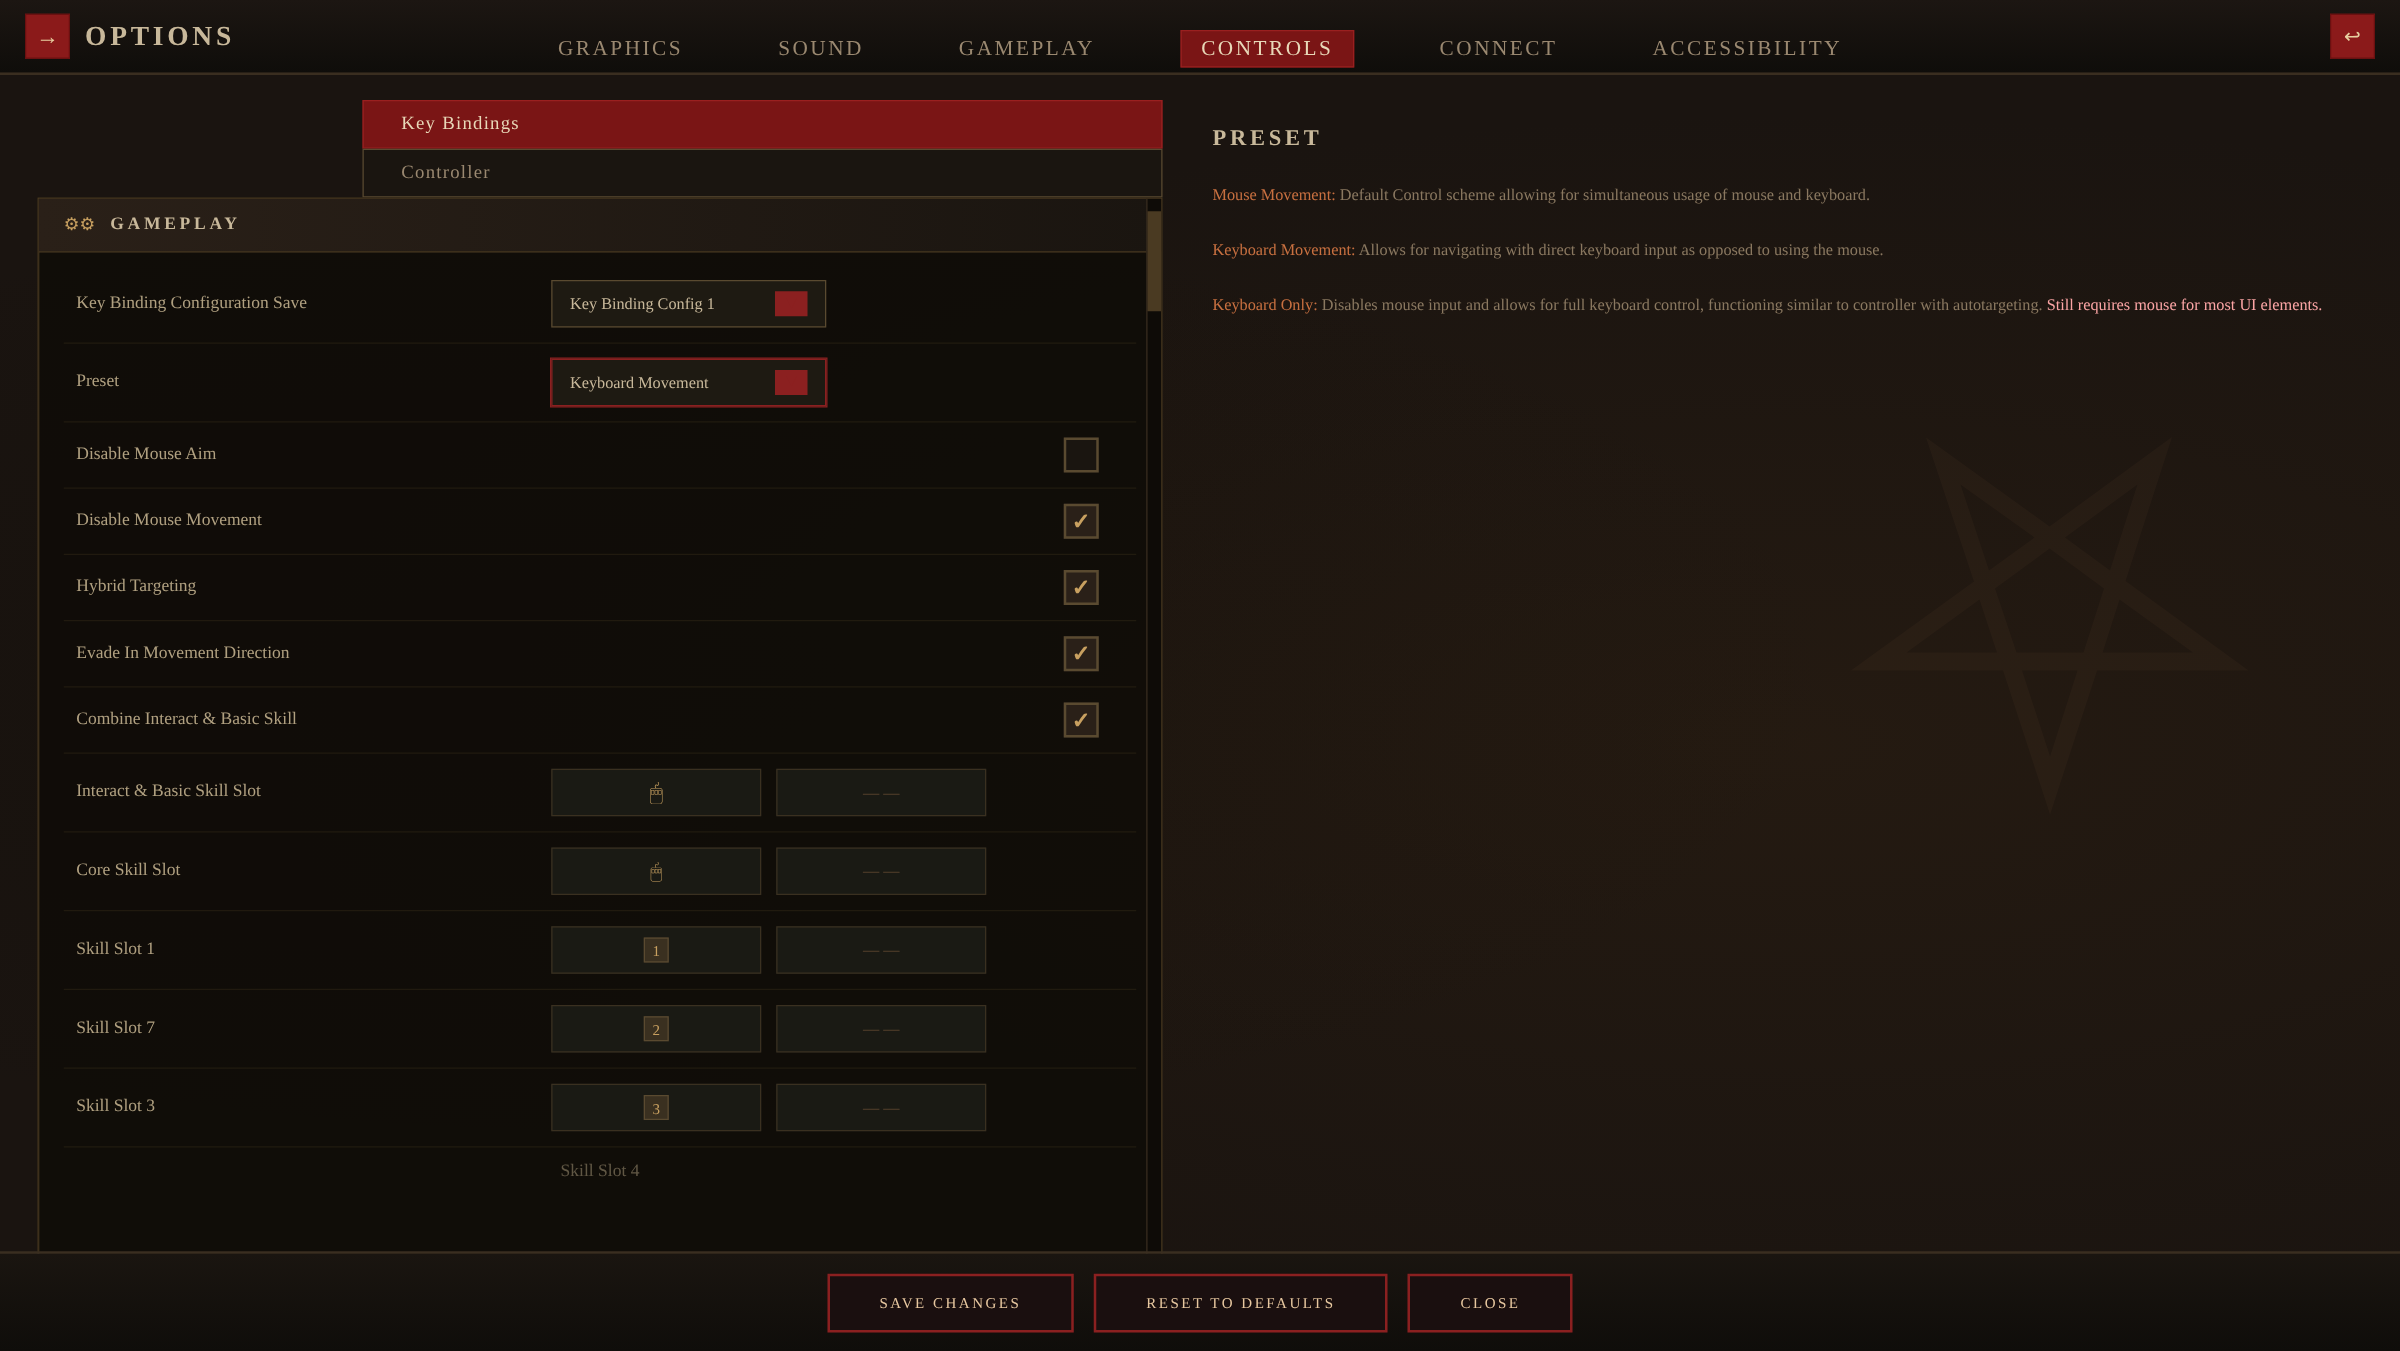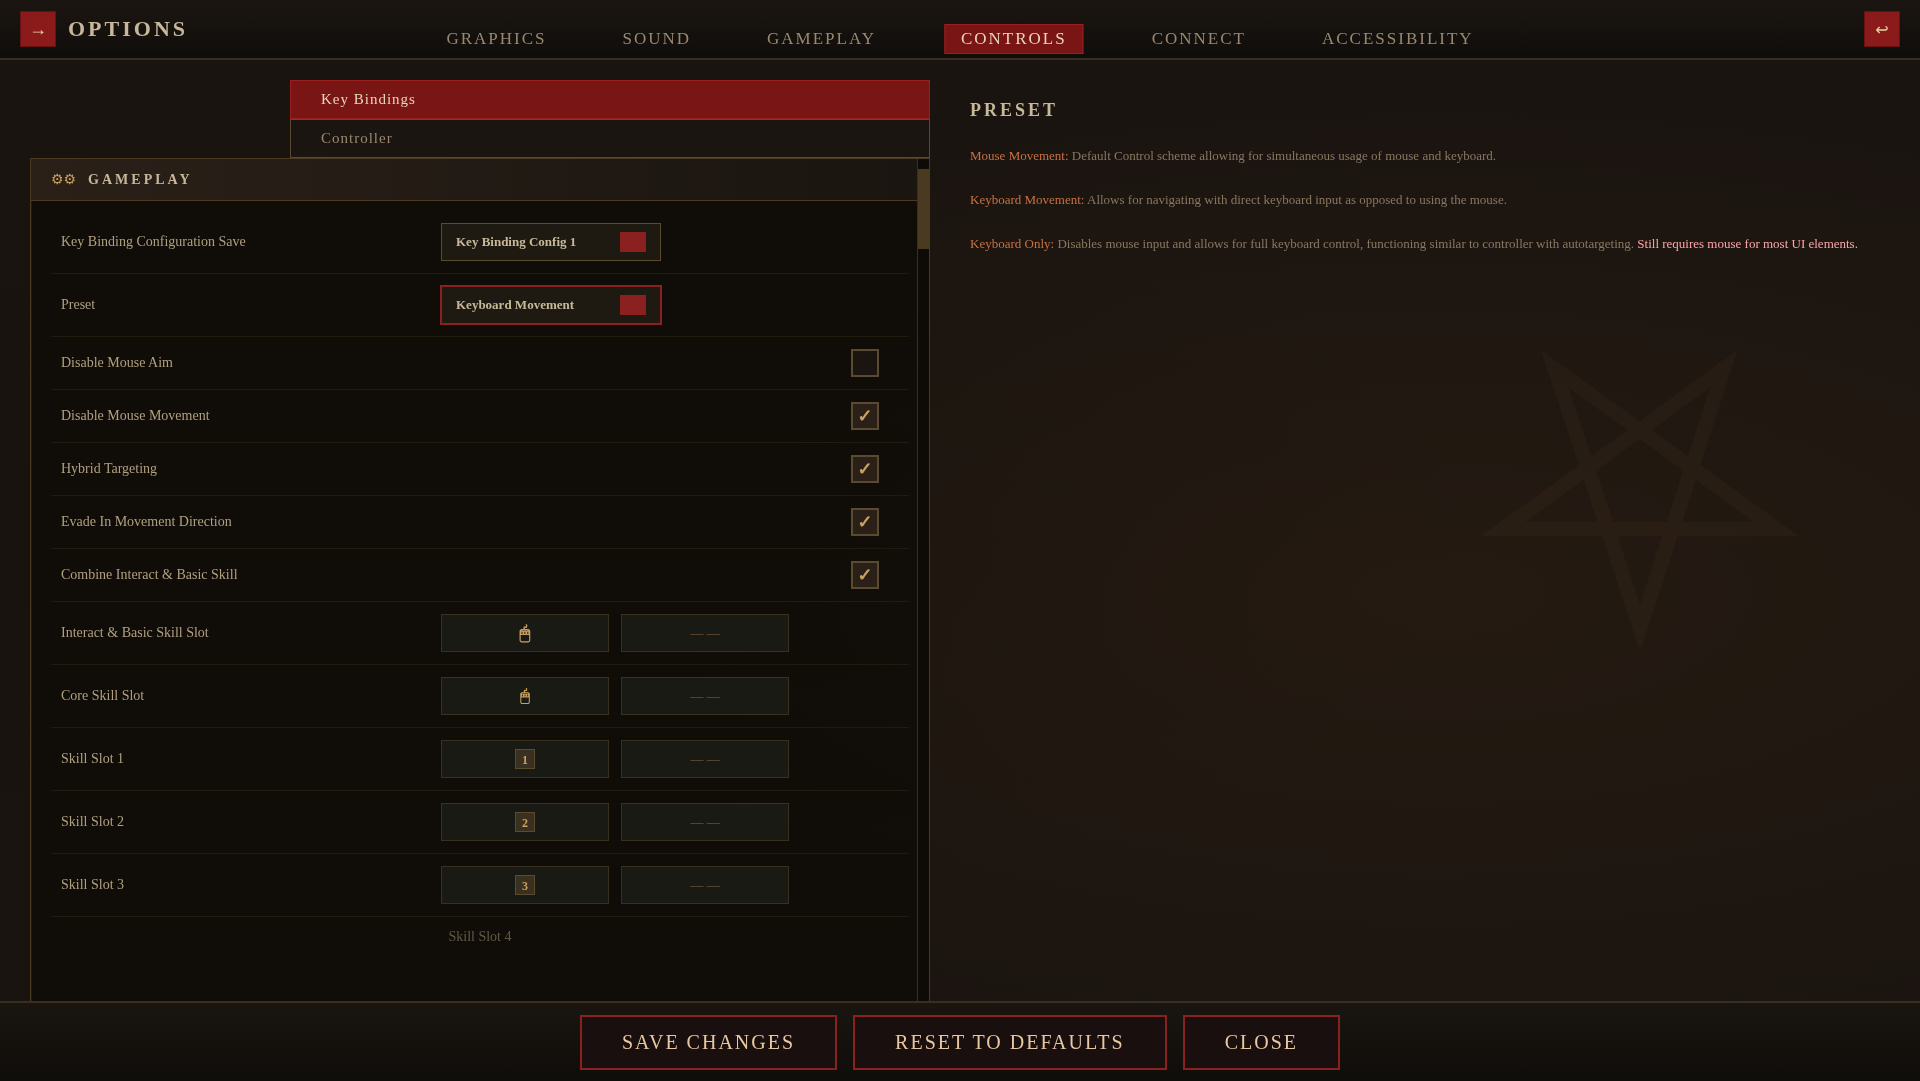--- a/index.html
+++ b/index.html
@@ -216,21 +216,20 @@
     .setting-label {
       flex: 0 0 380px;
       color: #b0a080;
       font-size: 14px;
     }
 
     .setting-control {
       display: flex;
       gap: 12px;
       align-items: center;
-      font-weight: bold;
     }
 
     
     .dropdown {
       background: #1e1a12;
       border: 1px solid #5a4a30;
       color: #c8b89a;
       padding: 8px 14px;
       font-size: 13px;
       display: flex;
@@ -379,21 +378,21 @@
       justify-content: center;
       gap: 16px;
       z-index: 10;
     }
 
     .btn-bottom {
       padding: 14px 40px;
       border: 2px solid #8b2020;
       background: #1a0f0f;
       color: #e8c8a0;
-      font-size: 20px;
+      font-size: 12px;
       letter-spacing: 2px;
       cursor: pointer;
       text-transform: uppercase;
       font-family: 'Georgia', serif;
     }
 
     .number-badge {
       display: inline-block;
       width: 20px;
       height: 20px;
@@ -532,21 +531,21 @@
               <div class="key-slot">
                 <span class="number-badge">1</span>
               </div>
               <div class="key-slot">
                 <span class="key-text">— —</span>
               </div>
             </div>
           </div>
 
           <div class="setting-row">
-            <span class="setting-label">Skill Slot 2</span>
+            <span class="setting-label">Skill Slot 7</span>
             <div class="setting-control">
               <div class="key-slot">
                 <span class="number-badge">2</span>
               </div>
               <div class="key-slot">
                 <span class="key-text">— —</span>
               </div>
             </div>
           </div>
 

